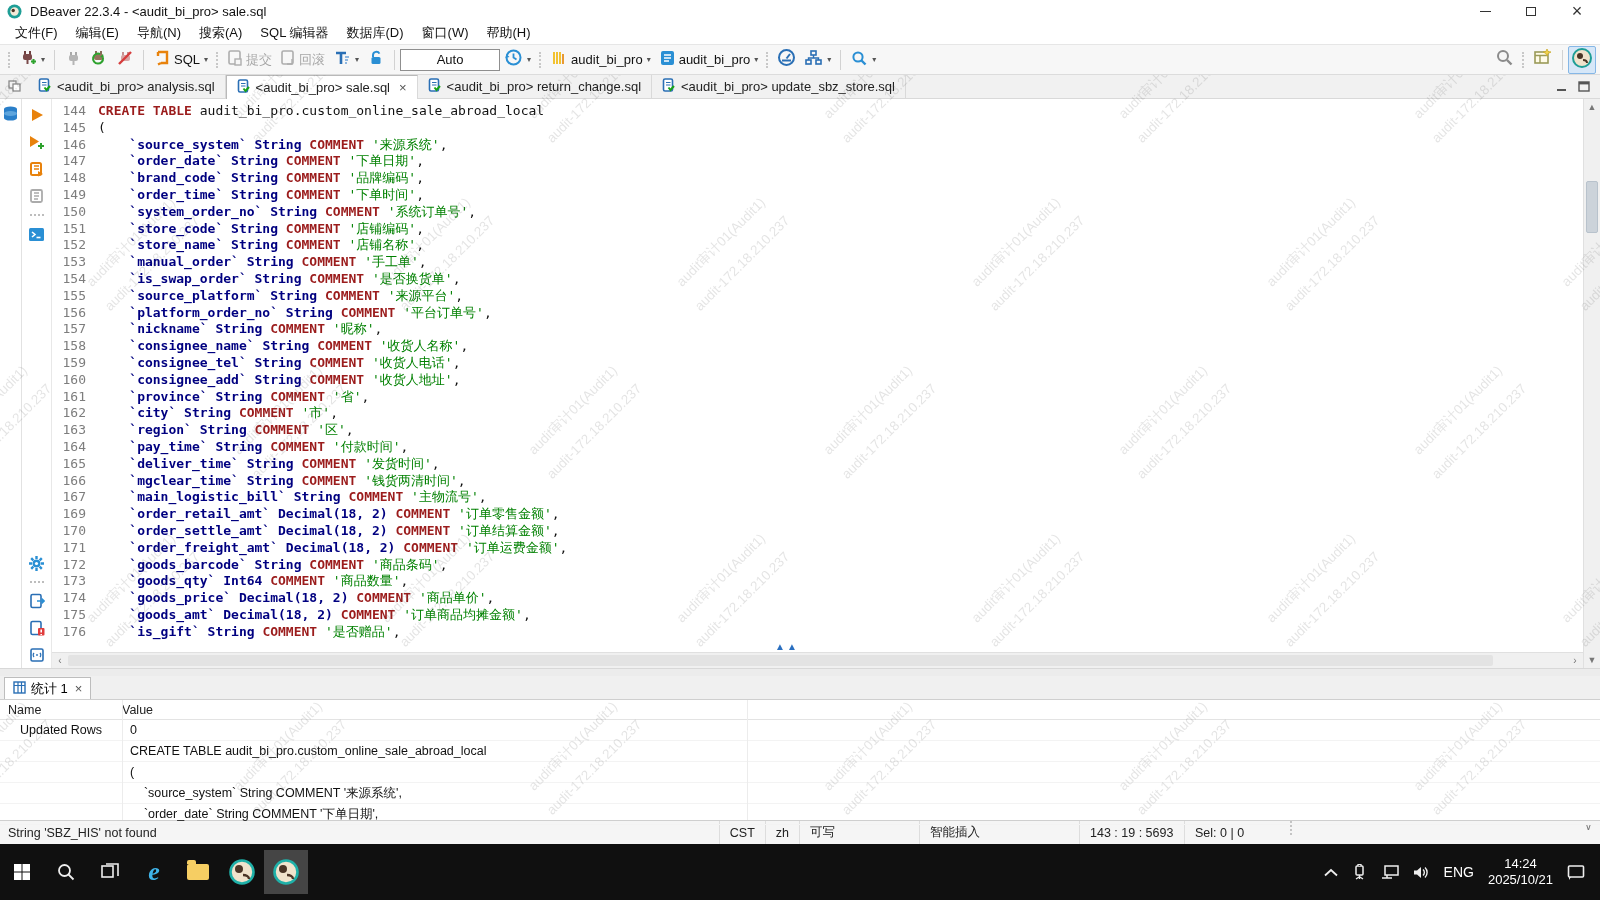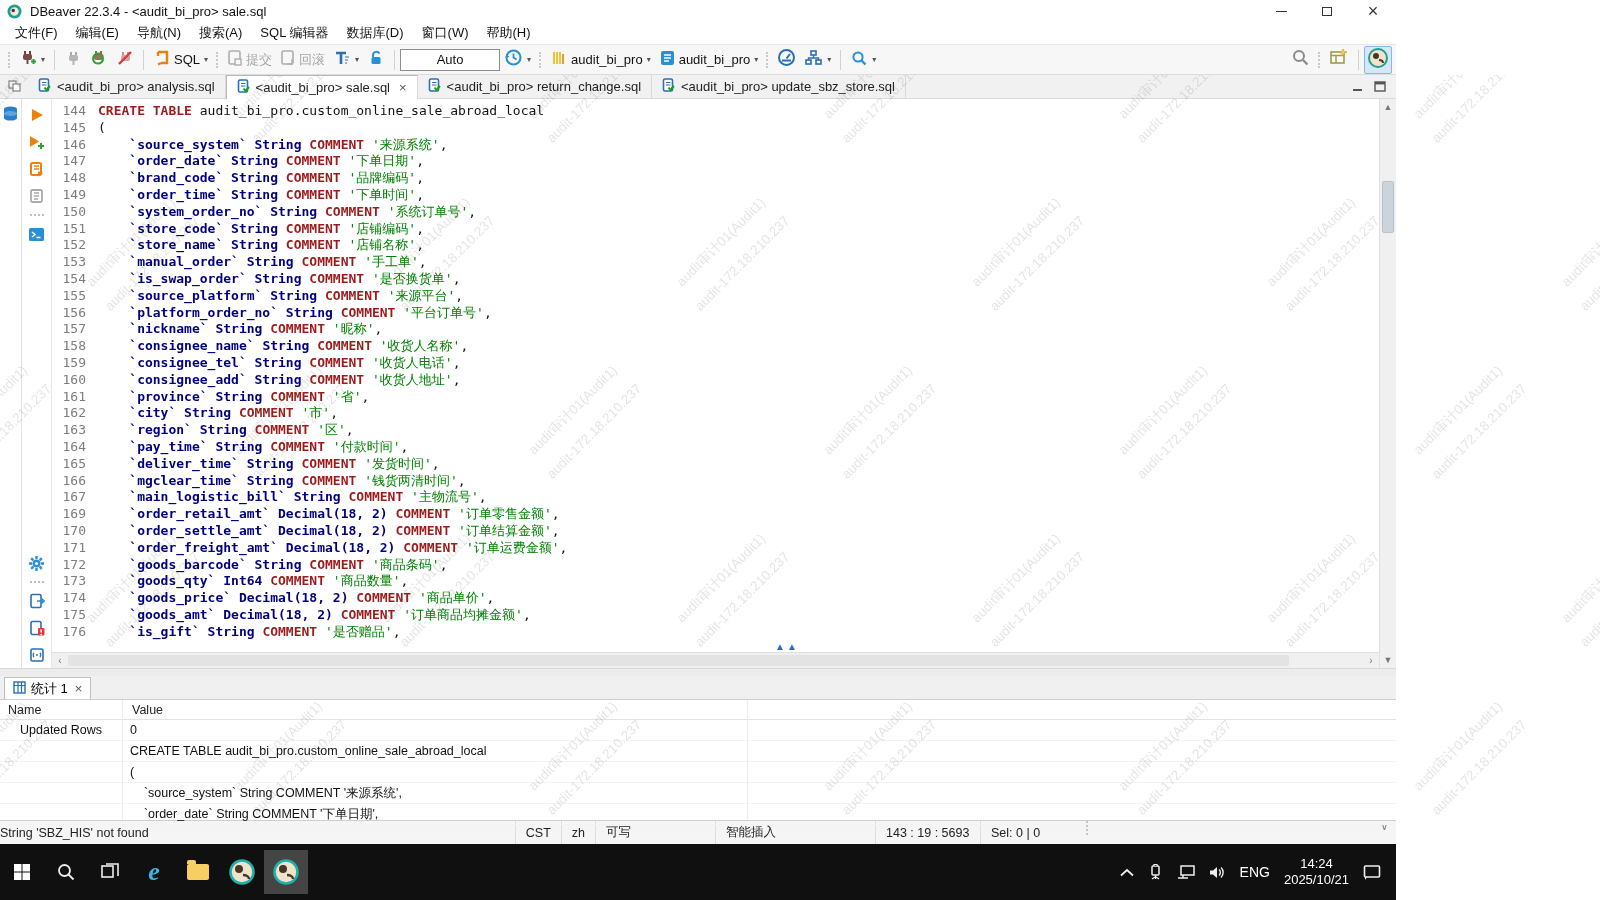--- a/index.html
+++ b/index.html
@@ -1,18 +1,18 @@
 <!DOCTYPE html>
 <html><head>
 <meta charset="utf-8">
 <style>
   * { margin:0; padding:0; box-sizing:border-box; }
   html,body { width:1600px; height:900px; overflow:hidden; background:#fff;
     font-family:"Liberation Sans","DejaVu Sans",sans-serif; }
-  .app { position:relative; width:1396px; height:900px; background:#5eead4; }
+  .app { position:relative; width:1600px; height:900px; background:#5eead4; }
 
   
   .titlebar { height:22px; display:flex; align-items:center; background:#fff; }
   .app-icon { margin-left:7px; display:flex; }
   .title-text { margin-left:8px; font-size:13px; color:#111; }
   .win-controls { margin-left:auto; display:flex; height:22px; }
   .wc { width:46px; display:flex; align-items:center; justify-content:center; cursor:pointer; color:#333; }
   .min-glyph { width:11px; height:1px; background:#333; }
   .max-glyph { width:10px; height:9px; border:1px solid #333; }
   .wc.close span { font-size:16px; line-height:16px; }
@@ -75,30 +75,30 @@
 
   
   .splitter { height:8px; background:#ececec; border-top:1px solid #d8d8d8; }
   .bottom-panel { height:144px; background:#fff; position:relative; }
   .bp-tabbar { height:24px; background:#f0f0f0; border-bottom:1px solid #cfcfcf; display:flex; align-items:stretch; padding-left:4px; }
   .bp-tab { display:flex; align-items:center; gap:5px; padding:0 8px; font-size:13px; background:#fff;
     border:1px solid #bdbdbd; border-bottom:none; margin-top:1px; cursor:pointer; }
   .bp-close { color:#555; margin-left:2px; }
   .bp-header { height:20px; display:flex; font-size:12.5px; color:#222; border-bottom:1px solid #e3e3e3; align-items:center; }
   .bp-header .hname { width:122px; padding-left:8px; }
-  .bp-header .hval { padding-left:10px; }
+  .bp-header .hval { padding-left:0; }
   .rrow { height:21px; display:flex; align-items:center; font-size:12.5px; color:#111; border-bottom:1px solid #f3f3f3; }
   .rname { width:122px; padding-left:20px; flex:none; }
   .rval { padding-left:8px; white-space:pre; }
   .bp-vline { position:absolute; top:24px; bottom:0; width:1px; background:#ececec; }
 
   
   .statusbar { height:24px; background:#f5f5f5; border-top:1px solid #cfcfcf; display:flex; align-items:center;
     font-size:12.5px; color:#222; }
-  .sb-msg { }
+  .sb-msg { padding-left:8px; }
   .sb-right { margin-left:auto; display:flex; align-items:flex-start; height:100%; }
   .sb-seg { height:100%; display:flex; align-items:center; padding:0 10px; border-left:1px solid #dddddd; white-space:nowrap; }
   .sb-seg.wide { min-width:120px; }
   .sb-handle { width:4px; height:14px; border-left:2px dotted #c4c4c4; margin:0 6px; }
   .sb-chevron { width:300px; display:flex; justify-content:flex-end; padding-right:8px; color:#777; font-size:10px; }
 
   
   .taskbar { height:56px; background:#101010; display:flex; align-items:center; }
   .tb-app { width:44px; height:44px; display:flex; align-items:center; justify-content:center; cursor:pointer; }
   .tb-app.active { background:#454545; }

